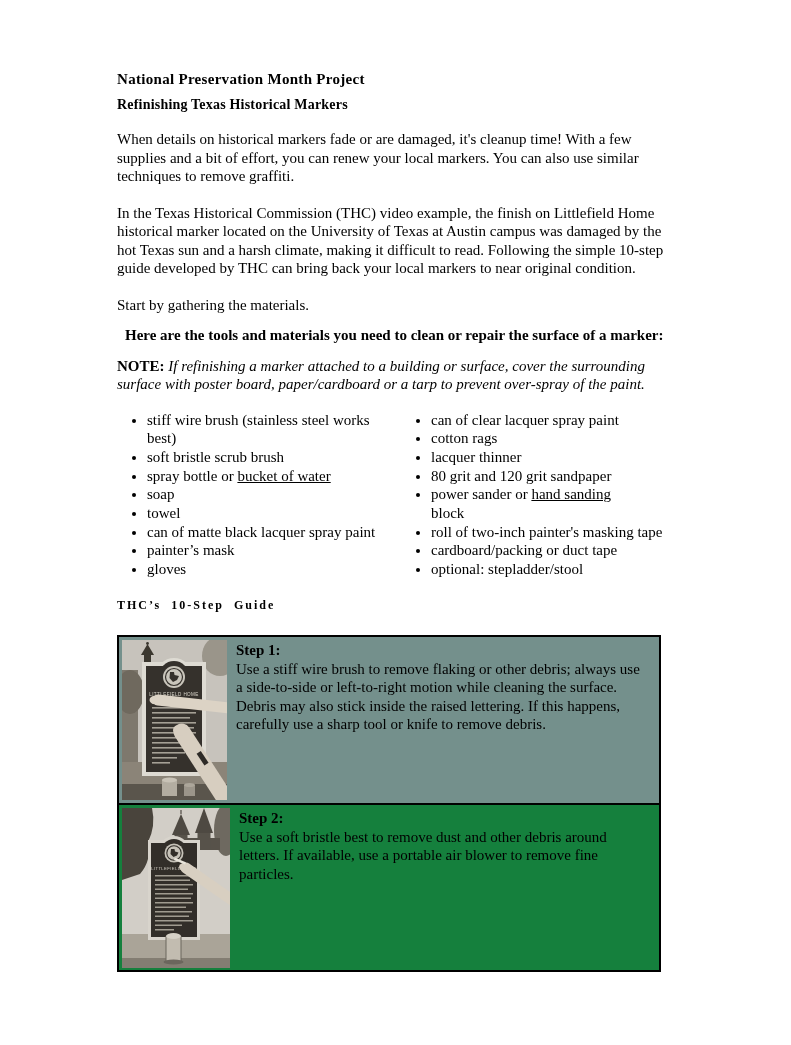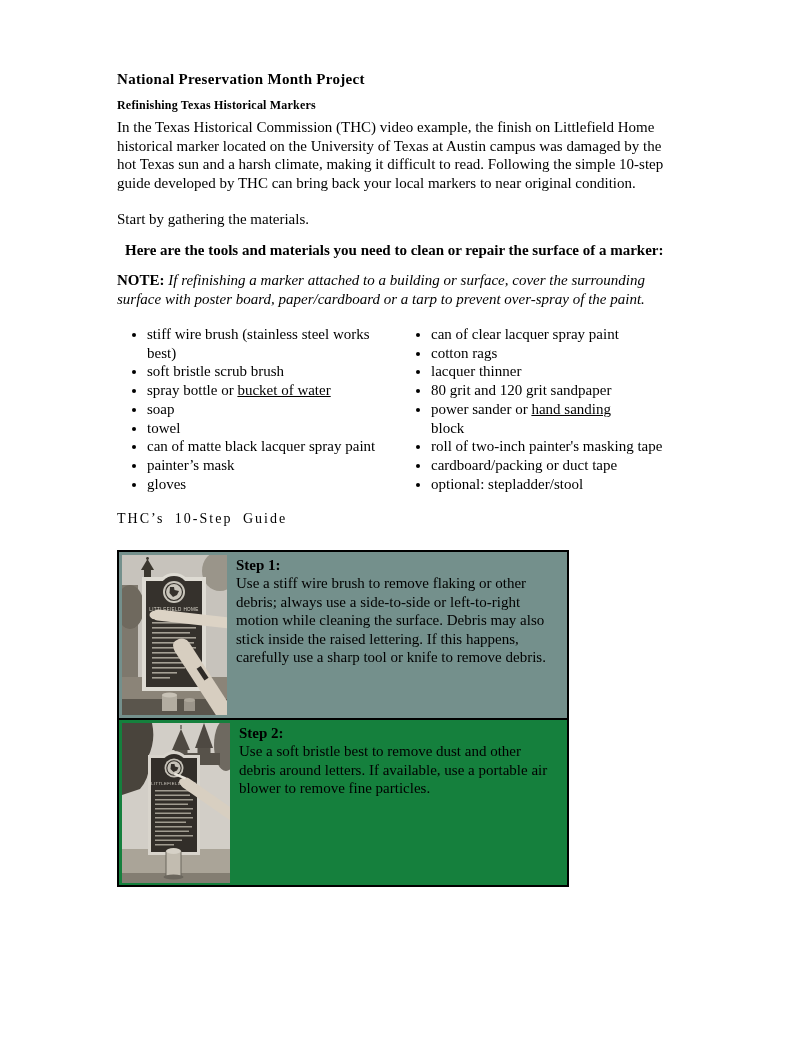--- a/index.html
+++ b/index.html
@@ -5,56 +5,57 @@
   * { margin:0; padding:0; box-sizing:border-box; }
   html,body { width:791px; height:1045px; background:#ffffff; overflow:hidden; }
   body {
     font-family:"Liberation Serif","DejaVu Serif",serif;
     font-size:15px; line-height:18.5px; color:#000;
   }
   .page { padding:70px 47px 4px 117px; width:791px; }
   .content { width:563px; }
 
   .h-title   { font-size:15px; font-weight:bold; letter-spacing:.3px; margin:0 0 7px 0; }
-  .h-subtitle{ font-size:12px; font-weight:bold; letter-spacing:.2px; margin:0 0 4px 0; }
+  .h-subtitle{ font-size:14px; font-weight:bold; letter-spacing:.2px; margin:0 0 16px 0; }
   .para { margin:0 0 18px 0; }
   .para-tight { margin:0 0 12px 0; }
   .h-tools { font-weight:bold; margin:0 0 12px 8px; }
   .note { margin:8px 0 17px 0; }
   .note .note-label { font-weight:bold; }
   .note .note-text { font-style:italic; }
 
   .materials { display:flex; margin:0 0 17px 0; }
   .materials ul { list-style:disc outside; margin:0; }
   .materials ul.col-left  { width:288px; padding-left:30px; }
   .materials ul.col-right { width:275px; padding-left:26px; }
   .materials li { line-height:18.7px; }
   .materials li span { white-space:pre-line; }
   .materials li .u { text-decoration:underline; }
 
-  .h-guide { font-size:14px; font-weight:normal; letter-spacing:2px; word-spacing:5px; margin:0 0 21px 0; }
-
-  .steps-table { width:452px; border:2px solid #000; }
+  .h-guide { font-size:12px; font-weight:bold; letter-spacing:2px; word-spacing:5px; margin:0 0 21px 0; }
+
+  .steps-table { width:544px; border:2px solid #000; }
   .step-row { display:flex; align-items:flex-start; }
   .step-row.s1 { background:#74908c; height:168px; border-bottom:2px solid #000; }
   .step-row.s2 { background:#15803d; height:165px; }
   .photo { flex:0 0 auto; margin:3px 0 0 3px; line-height:0; }
   .step-body { margin:4px 10px 0 9px; width:412px; }
   .step-label { font-weight:bold; }
   .step-text { }
 </style>
 </head>
 <body>
 
 <div class="page">
   <div class="content">
 
     <div class="h-title">National Preservation Month Project</div>
     <div class="h-subtitle">Refinishing Texas Historical Markers</div>
 
+    <p class="para">When details on historical markers fade or are damaged, it's cleanup time! With a few supplies and a bit of effort, you can renew your local markers. You can also use similar techniques to remove graffiti.</p>
     <p class="para">In the Texas Historical Commission (THC) video example, the finish on Littlefield Home historical marker located on the University of Texas at Austin campus was damaged by the hot Texas sun and a harsh climate, making it difficult to read.  Following the simple 10-step guide developed by THC can bring back your local markers to near original condition.</p>
     <p class="para-tight">Start by gathering the materials.</p>
 
     <p class="h-tools">Here are the tools and materials you need to clean or repair the surface of a marker:</p>
 
     <p class="note"><span class="note-label">NOTE:</span> <span class="note-text">If refinishing a marker attached to a building or surface, cover the surrounding surface with poster board, paper/cardboard or a tarp to prevent over-spray of the paint.</span></p>
 
     <div class="materials">
       <ul class="col-left">
         <li><span>stiff wire brush (stainless steel works

